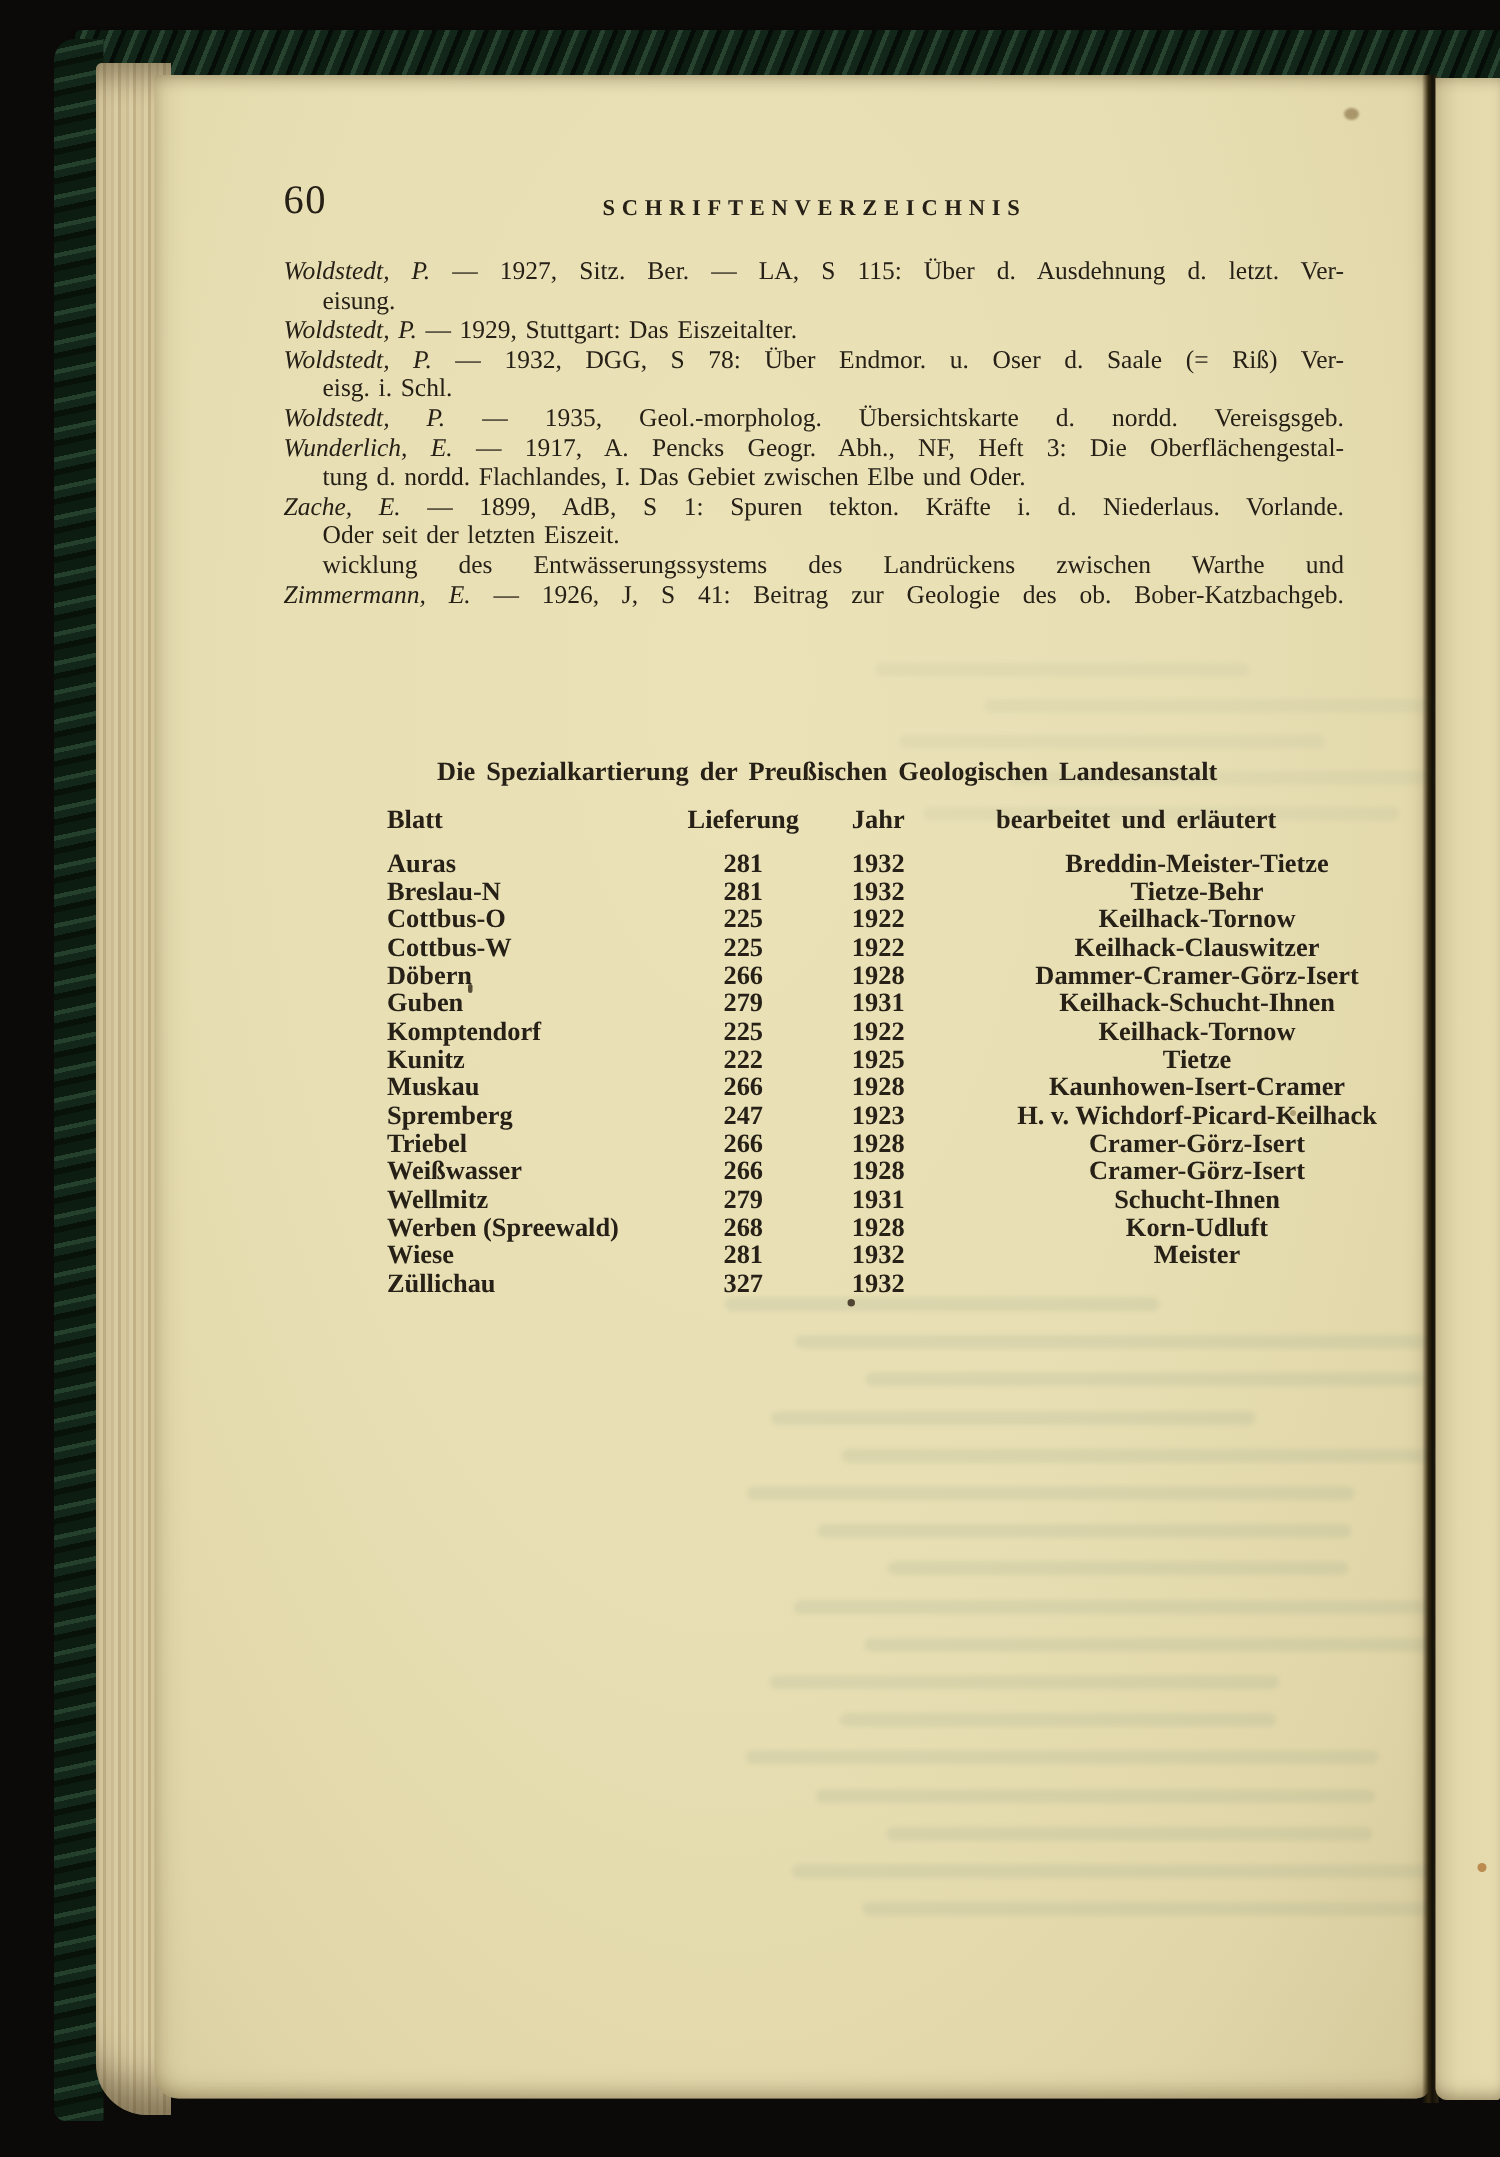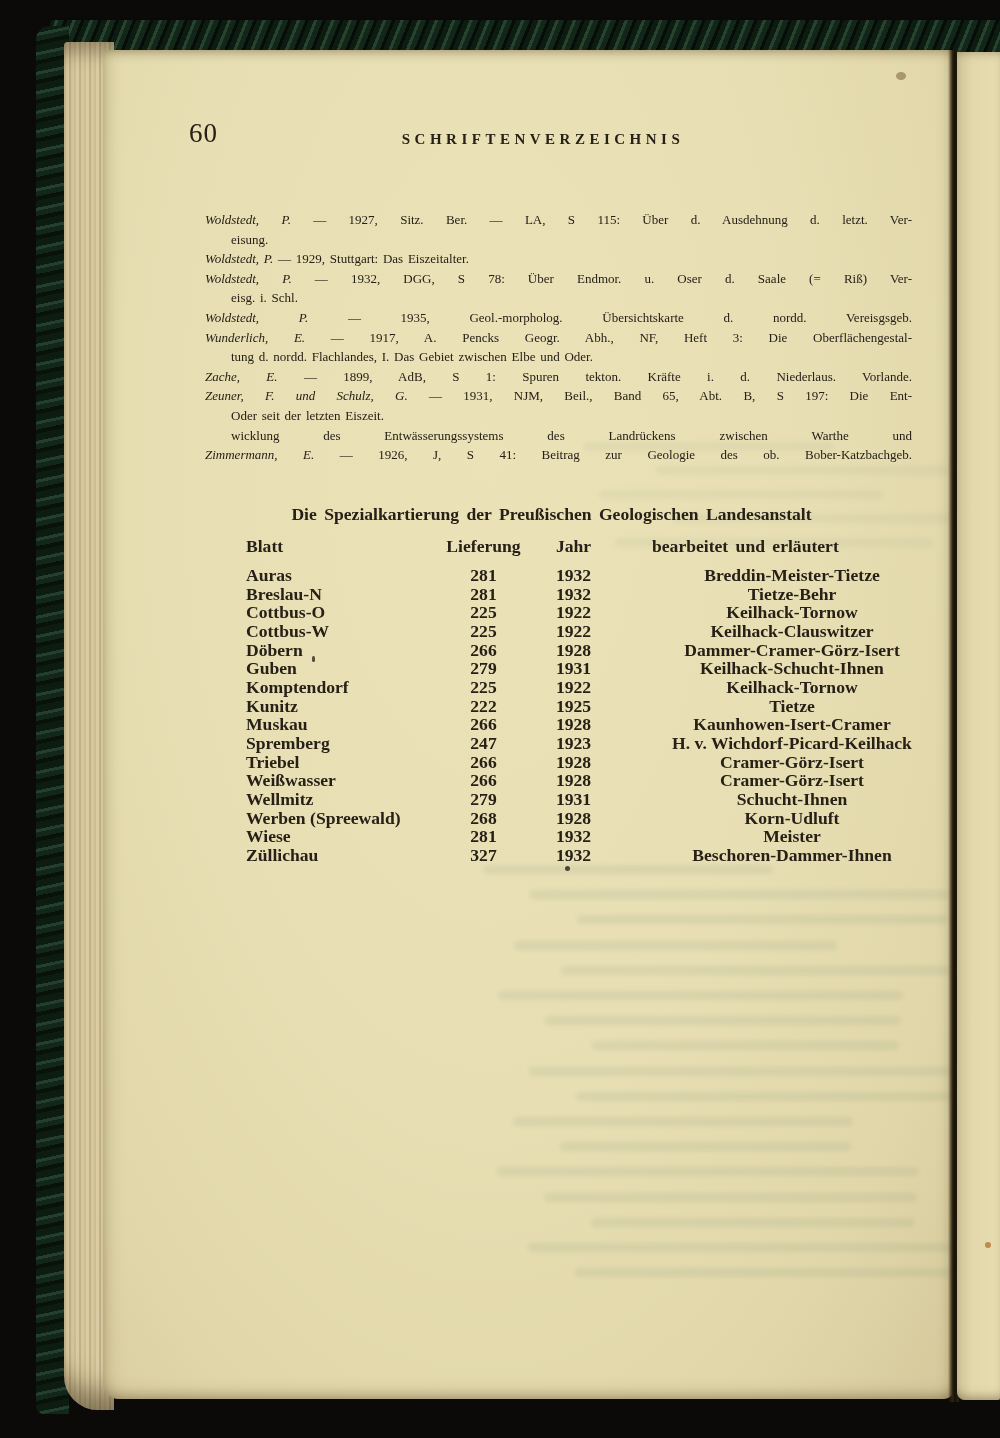--- a/index.html
+++ b/index.html
@@ -45,31 +45,31 @@
     background:linear-gradient(90deg,#cfc298 0,#e2d8ab 35%,#e6dcb0 100%);
     border-radius:0 0 2px 8px;
     box-shadow:inset 0 -9px 11px -7px rgba(90,70,40,.55), inset 0 7px 9px -6px rgba(90,70,40,.4);
   }
   
   .pagenum{position:absolute;left:86px;top:68px;font-size:27px;letter-spacing:1px;}
   .running-head{
     position:absolute;left:30px;top:81px;width:820px;text-align:center;
     font-size:15px;font-weight:bold;letter-spacing:4.5px;
   }
-  .bib{position:absolute;left:102px;top:121px;width:707px;font-size:13px;line-height:19.6px;word-spacing:1.5px;margin-top:39px;}
+  .bib{position:absolute;left:86px;top:121px;width:707px;font-size:17px;line-height:19.6px;word-spacing:1.5px;}
   .bib .line{min-height:19.6px;}
   .bib .line.ind{padding-left:26px;}
   .bib .line.jst{text-align:justify;text-align-last:justify;}
   .bib i{font-style:italic;}
   .tbl-title{
     position:absolute;left:95px;top:454px;width:707px;text-align:center;
     font-weight:bold;font-size:17.6px;word-spacing:3px;
   }
   .tbl{position:absolute;left:143px;top:486px;width:705px;font-size:17.6px;}
-  .tbl .hdr,.tbl .row{display:grid;grid-template-columns:190px 95px 85px 1fr;}
+  .tbl .hdr,.tbl .row{display:grid;grid-template-columns:190px 95px 85px 1fr;margin-left:12px;}
   .tbl .hdr{font-weight:bold;line-height:20px;margin-bottom:10px;word-spacing:3px;}
   .tbl .row{line-height:18.65px;font-weight:bold;}
   .tbl .c2,.tbl .c3{text-align:center;}
   .tbl .hdr .c4{padding-left:36px;}
   .tbl .row .c4{padding-left:17px;text-align:center;}
   
   .ghost{position:absolute;left:0;top:0;width:100%;height:100%;pointer-events:none;}
   .gbar{position:absolute;height:9px;border-radius:5px;background:#7d9178;filter:blur(1.9px);}
   .speck{position:absolute;border-radius:50%;}
   .speck.s1{left:793px;top:22px;width:10px;height:8px;background:rgba(122,96,52,.55);filter:blur(.6px);}
@@ -131,21 +131,20 @@
           <div class="line jst"><i>Woldstedt, P.</i> — 1935, Geol.-morpholog. Übersichtskarte d. nordd. Vereisgsgeb.</div>
         </div>
         <div class="entry">
           <div class="line jst"><i>Wunderlich, E.</i> — 1917, A. Pencks Geogr. Abh., NF, Heft 3: Die Oberflächengestal-</div>
           <div class="line ind">tung d. nordd. Flachlandes, I. Das Gebiet zwischen Elbe und Oder.</div>
         </div>
         <div class="entry">
           <div class="line jst"><i>Zache, E.</i> — 1899, AdB, S 1: Spuren tekton. Kräfte i. d. Niederlaus. Vorlande.</div>
         </div>
         <div class="entry">
-          <div class="line jst"><i>Zeuner, F. und Schulz, G.</i> — 1931, NJM, Beil., Band 65, Abt. B, S 197: Die Ent-</div>
           <div class="line ind">Oder seit der letzten Eiszeit.</div>
           <div class="line ind jst">wicklung des Entwässerungssystems des Landrückens zwischen Warthe und</div>
         </div>
         <div class="entry">
           <div class="line jst"><i>Zimmermann, E.</i> — 1926, J, S 41: Beitrag zur Geologie des ob. Bober-Katzbachgeb.</div>
         </div>
       </div>
 
     <div class="tbl-title">Die Spezialkartierung der Preußischen Geologischen Landesanstalt</div>
     <div class="tbl">
@@ -243,21 +242,20 @@
           <div class="row">
             <div class="c1">Wiese</div>
             <div class="c2">281</div>
             <div class="c3">1932</div>
             <div class="c4">Meister</div>
           </div>
           <div class="row">
             <div class="c1">Züllichau</div>
             <div class="c2">327</div>
             <div class="c3">1932</div>
-            <div class="c4">Beschoren-Dammer-Ihnen</div>
           </div>
         </div>
     </div>
 
     <div class="speck s1"></div>
     <div class="speck s2"></div>
     <div class="speck s3"></div>
     <div class="speck s5"></div>
   </div>
 

